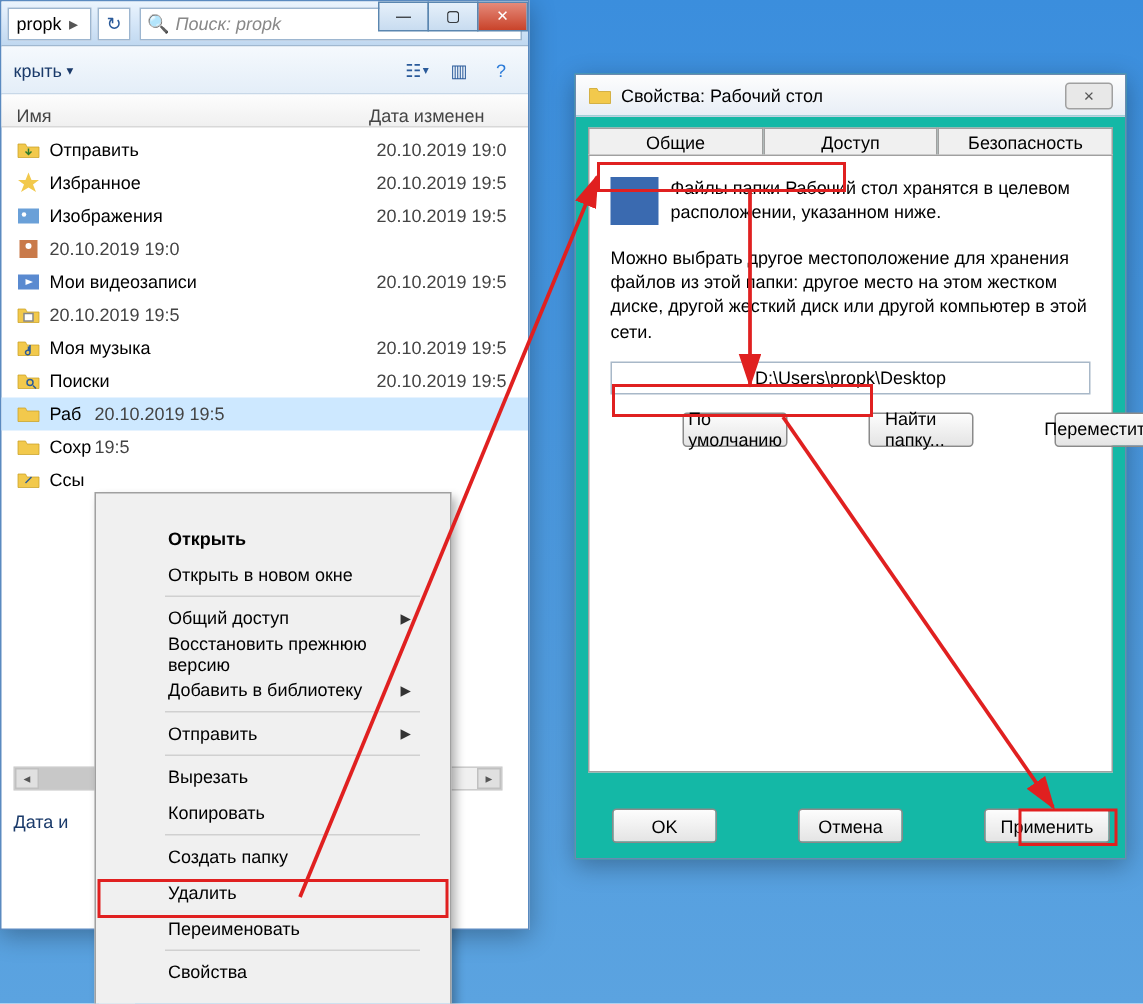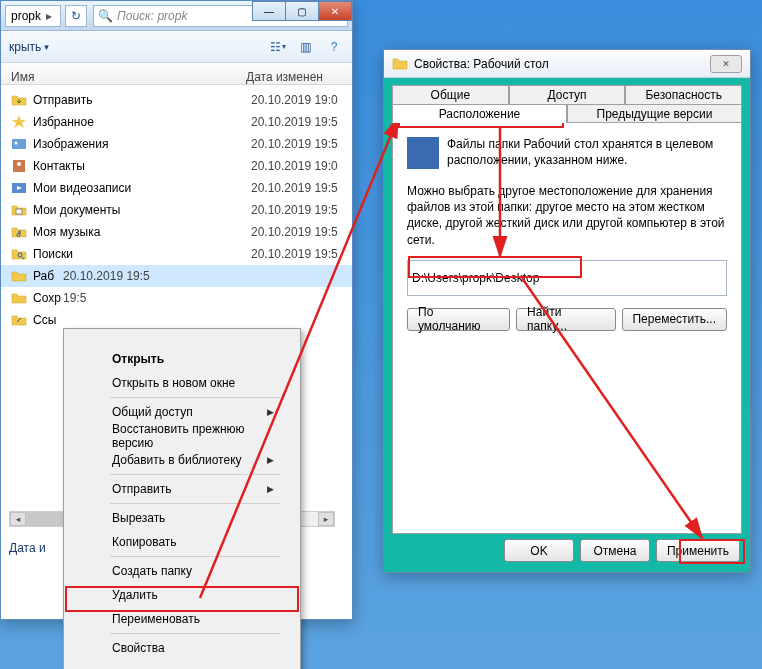--- a/index.html
+++ b/index.html
@@ -108,27 +108,27 @@
   .tabrow.row2 .tab.active { background:#fff; z-index:2; }
   .tabpanel {
     border:1px solid #a0a0a0; background:#fff; height: 412px; padding: 14px;
     position:relative;
   }
   .desc1 { display:flex; gap:8px; margin-bottom:14px;}
   .desc1 .dicon { width:32px;height:32px; background:#3a6ab0; flex-shrink:0;}
   .desc1 .txt { line-height:1.3; }
   .desc2 { line-height:1.35; margin-bottom:12px; }
   .pathinput {
-    width: 100%; height:36px; border:1px solid #a8b8c8; background:#fff; padding: 0 4px;
-    display:flex;align-items:center; margin-bottom:12px;
+    width: 100%; height:22px; border:1px solid #a8b8c8; background:#fff; padding: 0 4px;
+    display:flex;align-items:center; margin-bottom:12px;justify-content:center;
   }
   .btnrow3 { display:flex; gap:6px; }
   .btn7 {
     height:23px; padding:0 10px; border:1px solid #8a8a8a; background:linear-gradient(to bottom,#fdfdfd,#e4e4e4);
-    border-radius:3px; display:flex;align-items:center;justify-content:center; min-width:70px;
+    border-radius:3px; display:flex;align-items:center;justify-content:center; min-width:70px;margin-left:48px;
   }
   .dlg-btns { position:absolute; right:10px; bottom:10px; display:flex; gap:6px; }
 
   
   .redbox { position:absolute; border:2px solid #e02020; pointer-events:none; }
   .rb-tab { left: 398px; top: 108px; width: 166px; height: 20px; }
   .rb-path { left: 408px; top: 256px; width: 174px; height: 22px; }
   .rb-apply { left: 679px; top: 539px; width: 66px; height: 25px; }
 
   
@@ -191,37 +191,35 @@
           <circle cx="5" cy="7" r="1.5" fill="#fff"></circle>
         </svg>
         <span class="fname">Изображения</span>
         <span class="fdate">20.10.2019 19:5</span>
       </div>
       <div class="row">
         <svg class="ico16" viewBox="0 0 16 16">
           <rect x="2" y="2" width="12" height="12" fill="#c97a4a"></rect>
           <circle cx="8" cy="6" r="2" fill="#fff"></circle>
         </svg>
-        <span class="fname">Контакты</span>
         <span class="fdate">20.10.2019 19:0</span>
       </div>
       <div class="row">
         <svg class="ico16" viewBox="0 0 16 16">
           <rect x="1" y="3" width="14" height="10" fill="#5a8ad0"></rect>
           <path d="M6 6l5 2-5 2z" fill="#fff"></path>
         </svg>
         <span class="fname">Мои видеозаписи</span>
         <span class="fdate">20.10.2019 19:5</span>
       </div>
       <div class="row">
         <svg class="ico16" viewBox="0 0 16 16">
           <path class="foldericon" d="M1 4h5l1 2h8v7H1z"></path>
           <rect x="5" y="7" width="6" height="5" fill="#fff" stroke="#888"></rect>
         </svg>
-        <span class="fname">Мои документы</span>
         <span class="fdate">20.10.2019 19:5</span>
       </div>
       <div class="row">
         <svg class="ico16" viewBox="0 0 16 16">
           <path class="foldericon" d="M1 4h5l1 2h8v7H1z"></path>
           <path d="M9 6v5a1.5 1.5 0 11-1-1.4V7" stroke="#2a5a9a" fill="none"></path>
         </svg>
         <span class="fname">Моя музыка</span>
         <span class="fdate">20.10.2019 19:5</span>
       </div>
@@ -322,24 +320,20 @@
       </svg>
     <span>Свойства: Рабочий стол</span>
     <div class="close">✕</div>
   </div>
   <div class="tabs">
     <div class="tabrow row1" id="tabrow1">
         <div class="tab">Общие</div>
         <div class="tab">Доступ</div>
         <div class="tab">Безопасность</div>
       </div>
-    <div class="tabrow row2" id="tabrow2">
-        <div class="tab active">Расположение</div>
-        <div class="tab">Предыдущие версии</div>
-      </div>
     <div class="tabpanel">
       <div class="desc1">
         <div class="dicon"></div>
         <div class="txt">Файлы папки Рабочий стол хранятся в целевом расположении, указанном ниже.</div>
       </div>
       <div class="desc2">Можно выбрать другое местоположение для хранения файлов из этой папки: другое место на этом жестком диске, другой жесткий диск или другой компьютер в этой сети.</div>
       <div class="pathinput">
         <span>D:\Users\propk\Desktop</span>
       </div>
       <div class="btnrow3">

